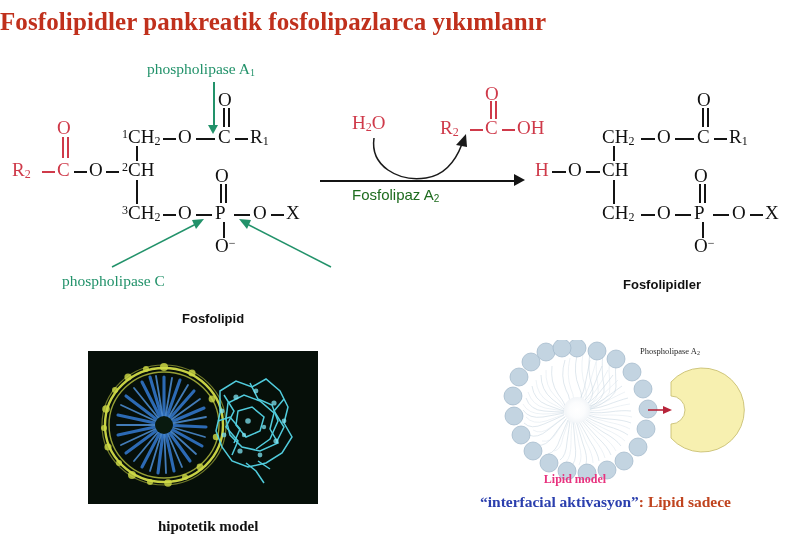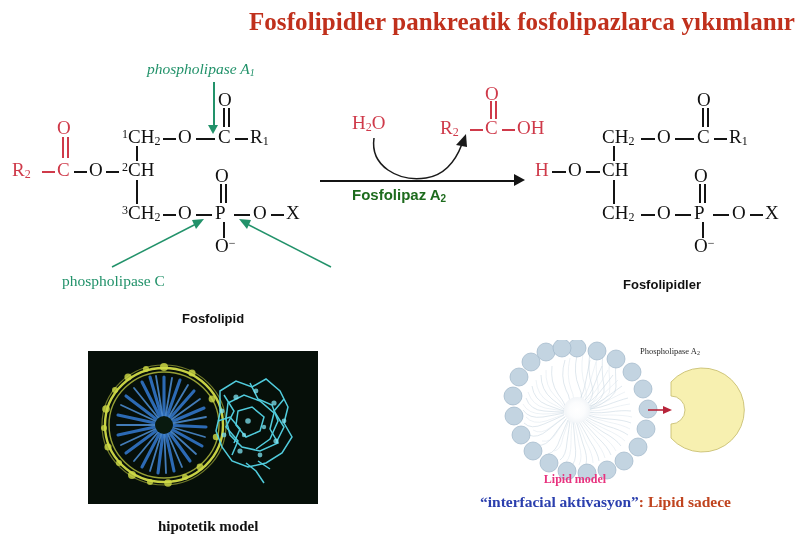--- a/index.html
+++ b/index.html
@@ -7,21 +7,21 @@
     width:795px;height:541px;
     background:#ffffff;
     font-family:"Liberation Serif",serif;
     position:relative;
     overflow:hidden;
   }
   .abs{position:absolute;}
   
   #title{
     top:8px;left:0;width:795px;
-    text-align:right;
+    text-align:left;
     font-family:"Liberation Serif",serif;
     font-weight:bold;
     font-size:25px;
     color:#c0301c;
     letter-spacing:.1px;
   }
   
   .chem{
     font-family:"Liberation Serif",serif;
     font-size:19px;
@@ -57,21 +57,21 @@
   }
   .capserif{
     font-family:"Liberation Serif",serif;
     font-weight:bold;
     font-size:15px;
     color:#111111;
     white-space:nowrap;
   }
   #arrowlbl{
     font-family:"Liberation Sans",sans-serif;
-    font-weight:bold;
+    font-weight:normal;
     font-size:15px;
     color:#1d6b1d;
     white-space:nowrap;
   }
   #arrowlbl sub{font-size:10px;vertical-align:-2px;}
   
   #micelle-caption{
     top:492px;left:418px;width:375px;
     text-align:center;
     font-family:"Liberation Serif",serif;
@@ -99,21 +99,21 @@
     overflow:hidden;
   }
 </style>
 </head>
 <body>
 
 <div class="abs" id="title">Fosfolipidler pankreatik fosfolipazlarca yıkımlanır</div>
 
 <div class="abs" style="top:0;left:0;width:340px;height:340px;">
 
-  <div class="abs enzlbl" style="top:60px;left:147px;font-style:italic;">
+  <div class="abs enzlbl" style="top:60px;left:147px;">
     <span>phospholipase A</span><sub>1</sub>
   </div>
   <div class="abs bond vbond" style="top:82px;left:213px;height:44px;background:#22926a;"></div>
   <div class="abs" style="top:125px;left:208px;width:0;height:0;border-left:5px solid transparent;border-right:5px solid transparent;border-top:9px solid #22926a;"></div>
 
   <div class="abs chem red" style="top:160px;left:12px;">
     <span>R</span><sub>2</sub>
   </div>
   <div class="abs bond hbond bondred" style="top:171px;left:42px;width:13px;"></div>
   <div class="abs chem red" style="top:160px;left:57px;">C</div>

